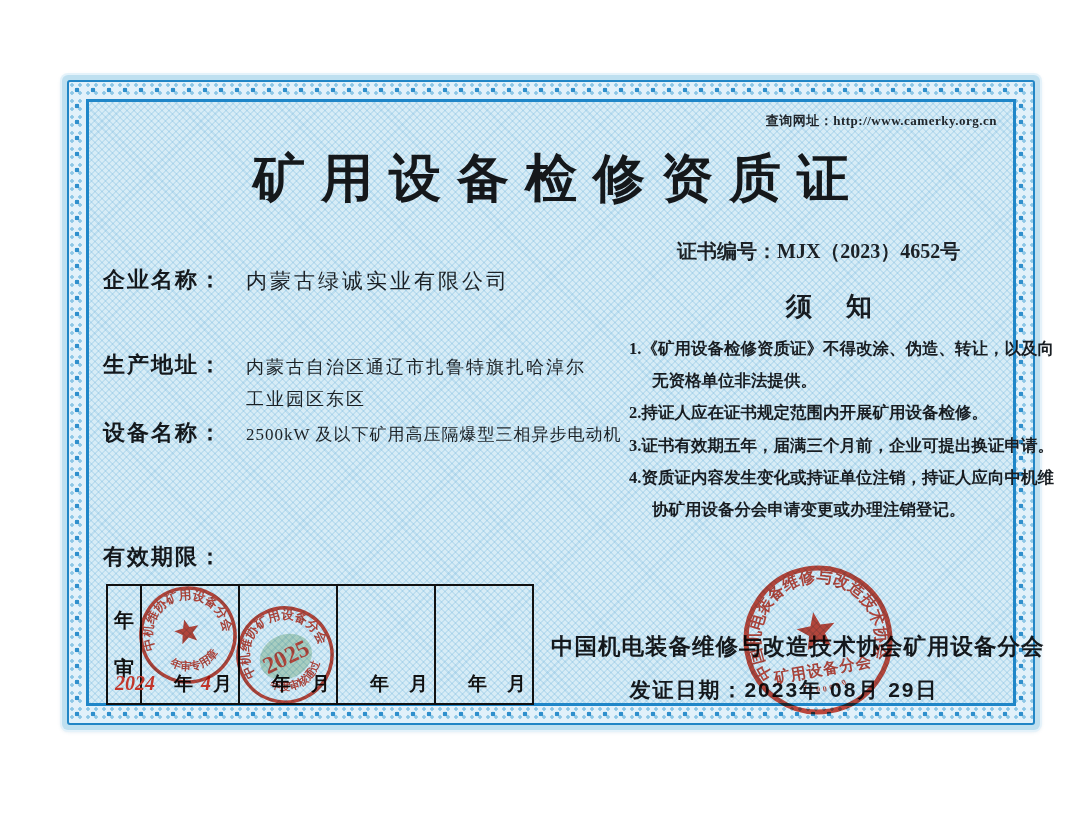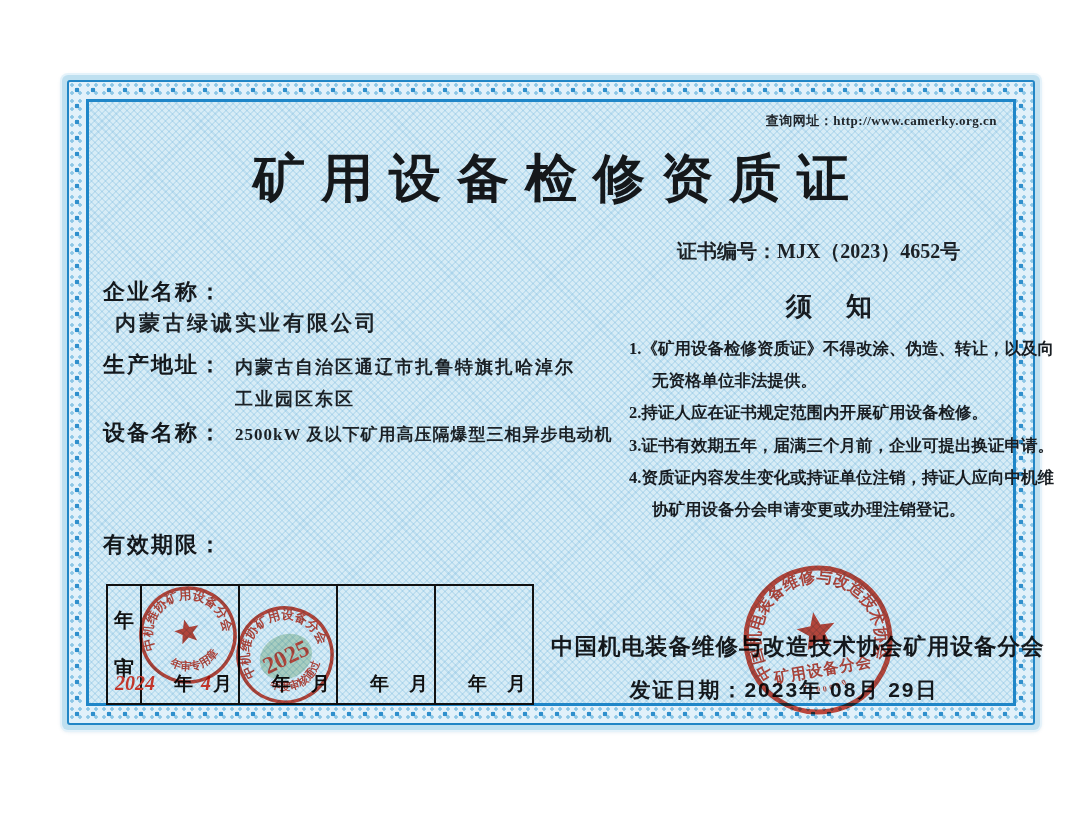--- a/index.html
+++ b/index.html
@@ -41,27 +41,27 @@
   }
   .cert-no{
     position:absolute;left:588px;top:136px;font-size:20px;font-weight:bold;
     color:#1c2126;font-family:"Liberation Serif",serif;
   }
   .field{position:absolute;left:14px;display:flex;align-items:flex-start;}
   .field .lbl{
     font-size:22px;font-weight:900;color:#14181c;letter-spacing:2px;white-space:nowrap;
   }
   .field .val{
-    font-family:"Liberation Serif",serif;font-weight:bold;color:#1b2126;
-    margin-left:12px;padding-top:2px;
-  }
-  .f-company{top:175px;flex-direction:column;} .f-company .val{font-size:21px;letter-spacing:3px;}
+    font-family:"Liberation Serif",serif;font-weight:normal;color:#1b2126;
+    margin-left:23px;padding-top:2px;
+  }
+  .f-company{top:163px;} .f-company .val{font-size:21px;letter-spacing:3px;}
   .f-address{top:248px;} .f-address .val{font-size:18px;line-height:1.75;letter-spacing:2px;}
   .f-equip{top:316px;justify-content:center;}   .f-equip .val{font-size:17px;letter-spacing:1px;padding-top:5px;}
-  .f-valid{top:428px;}   .f-valid .val{font-size:19px;letter-spacing:1px;padding-top:3px;}
+  .f-valid{top:440px;}   .f-valid .val{font-size:19px;letter-spacing:1px;padding-top:3px;}
   
   .notice-head{
     position:absolute;left:530px;top:187px;width:420px;text-align:center;
     font-size:26px;font-weight:bold;color:#171c21;letter-spacing:34px;text-indent:34px;
     font-family:"Liberation Serif",serif;
   }
   .notice-list{
     position:absolute;left:512px;top:231px;width:434px;
     font-family:"Liberation Serif",serif;font-size:16.5px;color:#181d22;
     line-height:1.95;

